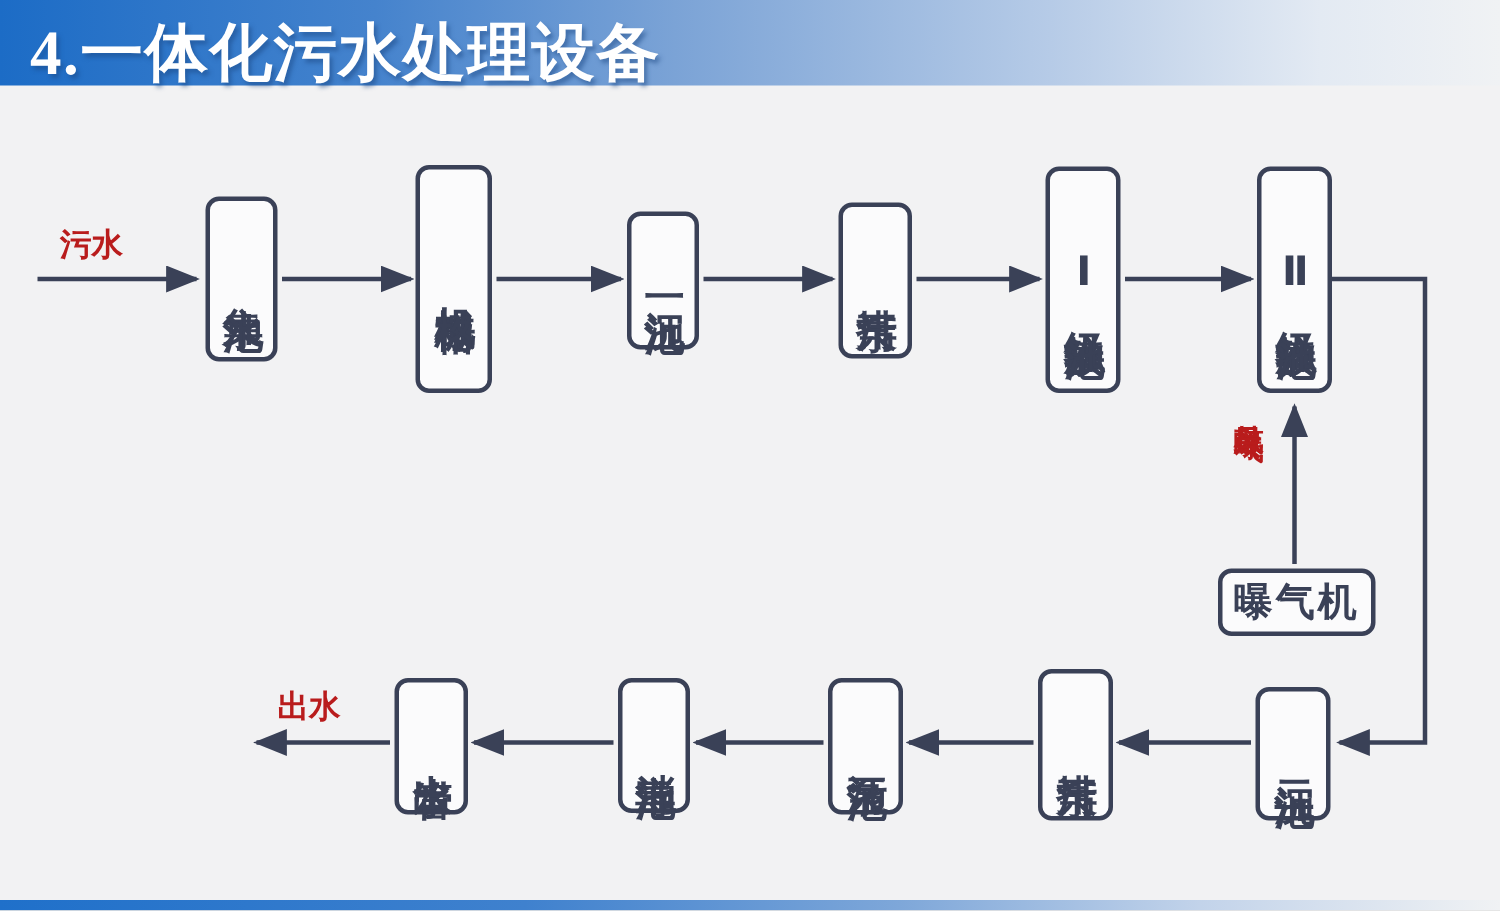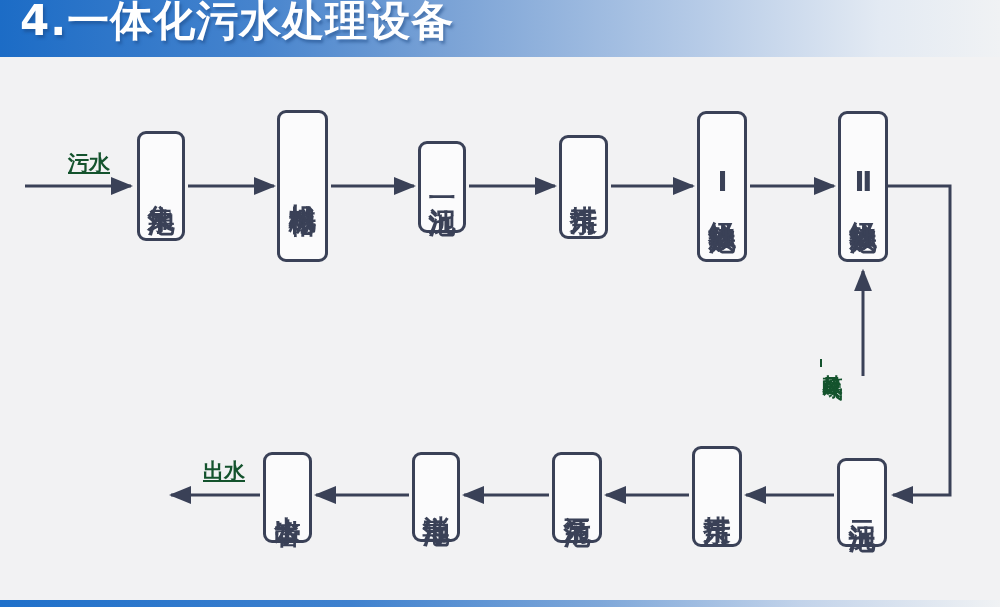--- a/index.html
+++ b/index.html
@@ -6,21 +6,21 @@
   .slide{
     position:relative;
     width:1000px;height:607px;
     background:#f2f2f3;
     overflow:hidden;
     font-family:"DejaVu Sans","Liberation Sans",sans-serif;
   }
   .title-bar{
     position:absolute;left:0;top:0;width:1000px;height:57px;
     background:linear-gradient(90deg,#1c6cc6 0%,#4583cd 25%,#7ba3d6 45%,#b6cbe7 70%,#e3eaf3 88%,#f0f2f4 100%);
-    display:flex;align-items:flex-start;
+    display:flex;align-items:flex-end;font-family:Liberation Serif, serif;
   }
   .title{
     margin:0 0 0 20px;
     font-size:42px;line-height:1;
     font-weight:700;color:#ffffff;
     letter-spacing:1px;
     text-shadow:2px 3px 3px rgba(25,70,130,0.5);
   }
   .bottom-bar{
     position:absolute;left:0;bottom:0;width:1000px;height:7px;
@@ -39,23 +39,22 @@
     display:flex;align-items:center;justify-content:center;
   }
   .node.v{
     writing-mode:vertical-rl;
     text-orientation:upright;
     letter-spacing:2px;
   }
   .node.h{font-size:26px;letter-spacing:2px;}
   .flow-label{
     position:absolute;z-index:2;
-    color:#14532d;font-weight:700;font-size:21px;
-    text-align:right;
-    text-decoration:underline;
+    color:#b91c1c;font-weight:700;font-size:21px;
+    text-align:left;
   }
   .flow-label.v{
     writing-mode:vertical-rl;
     text-orientation:upright;
     font-size:20px;letter-spacing:2px;
   }
 </style>
 </head>
 <body>
 
@@ -99,20 +98,21 @@
     <div class="node v" style="left:418px;top:84px;width:48px;height:92px;">一沉池</div>
 
     <div class="node v" style="left:559px;top:78px;width:49px;height:104px;">排污泵</div>
 
     <div class="node v" style="left:697px;top:54px;width:50px;height:151px;">Ⅰ级接触池</div>
 
     <div class="node v" style="left:838px;top:54px;width:50px;height:151px;">Ⅱ级接触池</div>
 
     <div class="flow-label v" style="left:820px;top:210px;height:100px;">鼓风曝气</div>
 
+    <div class="node h" style="left:812px;top:322px;width:105px;height:45px;">曝气机</div>
 
     <div class="node v" style="left:837px;top:401px;width:50px;height:89px;">二沉池</div>
 
     <div class="node v" style="left:692px;top:389px;width:50px;height:101px;">排污泵</div>
 
     <div class="node v" style="left:552px;top:395px;width:50px;height:91px;">污泵池</div>
 
     <div class="node v" style="left:412px;top:395px;width:48px;height:90px;">消毒池</div>
 
     <div class="node v" style="left:263px;top:395px;width:49px;height:91px;">出水管</div>

